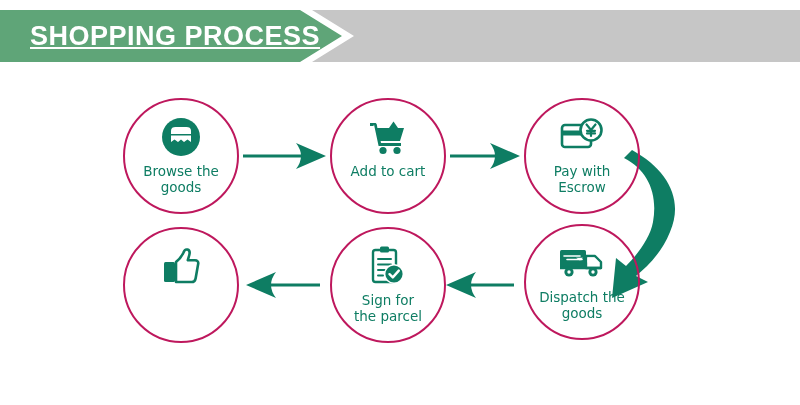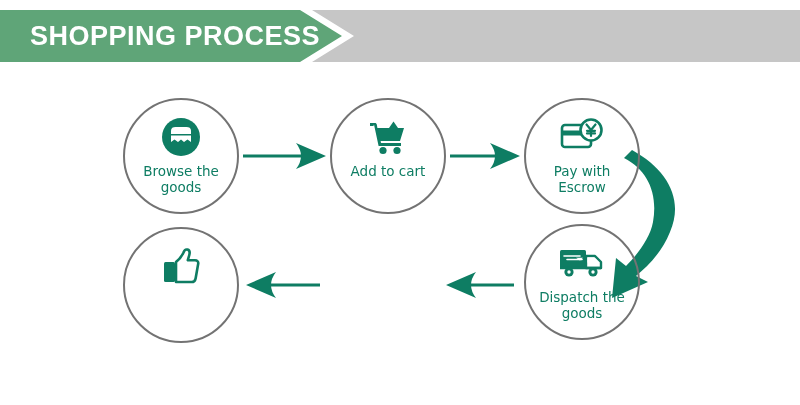--- a/index.html
+++ b/index.html
@@ -54,20 +54,21 @@
     left: 30px;
     top: 0;
     height: 52px;
     line-height: 52px;
     color: #ffffff;
     font-size: 27px;
     font-weight: bold;
     letter-spacing: 0.5px;
     font-family: "Liberation Sans", sans-serif;
     white-space: nowrap;
+    text-decoration: underline;
   }
 
   
   .flow {
     position: absolute;
     left: 0;
     top: 62px;
     width: 800px;
     height: 343px;
   }
@@ -75,21 +76,21 @@
     position: absolute;
     left: 0;
     top: 0;
   }
 
   
   .step {
     position: absolute;
     width: 116px;
     height: 116px;
-    border: 2px solid #737373;
+    border: 2px solid #be185d;
     border-radius: 50%;
     box-sizing: border-box;
     display: flex;
     flex-direction: column;
     align-items: center;
     justify-content: flex-start;
     background: transparent;
   }
   .step-icon {
     margin-top: 16px;
@@ -223,20 +224,39 @@
         <circle cx="11" cy="26" r="4.6" fill="#0e7d63"></circle>
         <circle cx="11" cy="26" r="1.7" fill="#ffffff"></circle>
         <circle cx="35" cy="26" r="4.6" fill="#0e7d63"></circle>
         <circle cx="35" cy="26" r="1.7" fill="#ffffff"></circle>
       </svg>
     </div>
     <div class="step-label">Dispatch the
 goods</div>
   </div>
 
+  <div class="step step-5">
+    <div class="step-icon">
+      <svg width="38" height="42" viewBox="0 0 38 42">
+        <rect x="4" y="5" width="23" height="32" rx="2.5" fill="none" stroke="#0e7d63" stroke-width="2.4"></rect>
+        <rect x="11" y="1.5" width="9" height="6" rx="1.5" fill="#0e7d63"></rect>
+        <g stroke="#0e7d63" stroke-width="2" stroke-linecap="round">
+          <line x1="9" y1="14" x2="22" y2="14"></line>
+          <line x1="9" y1="19.5" x2="22" y2="19.5"></line>
+          <line x1="9" y1="25" x2="16" y2="25"></line>
+          <line x1="9" y1="30.5" x2="14" y2="30.5"></line>
+        </g>
+        <circle cx="25" cy="29" r="10" fill="#ffffff"></circle>
+        <circle cx="25" cy="29" r="8.6" fill="#0e7d63"></circle>
+        <path d="M20.5 29.2 L23.8 32.4 L29.8 25.6" fill="none" stroke="#ffffff" stroke-width="2.4" stroke-linecap="round" stroke-linejoin="round"></path>
+      </svg>
+    </div>
+    <div class="step-label">Sign for
+the parcel</div>
+  </div>
 
   <div class="step step-6">
     <div class="step-icon">
       <svg width="40" height="40" viewBox="0 0 40 40">
         <rect x="3" y="16" width="11" height="20" rx="1.5" fill="#0e7d63"></rect>
         <path d="M15 36 L15 16 C18 13.5, 21 10, 22.5 6.5 C23.2 4.5, 24.5 3, 26.5 3.6
                  C28.5 4.2, 29 6.4, 28.3 9 L26.8 14.2 L34 14.2
                  C36.2 14.2, 37.6 15.8, 37.2 17.8 L34.6 32.4
                  C34.2 34.6, 32.6 36, 30.6 36 Z" fill="none" stroke="#0e7d63" stroke-width="2.6" stroke-linejoin="round"></path>
       </svg>

